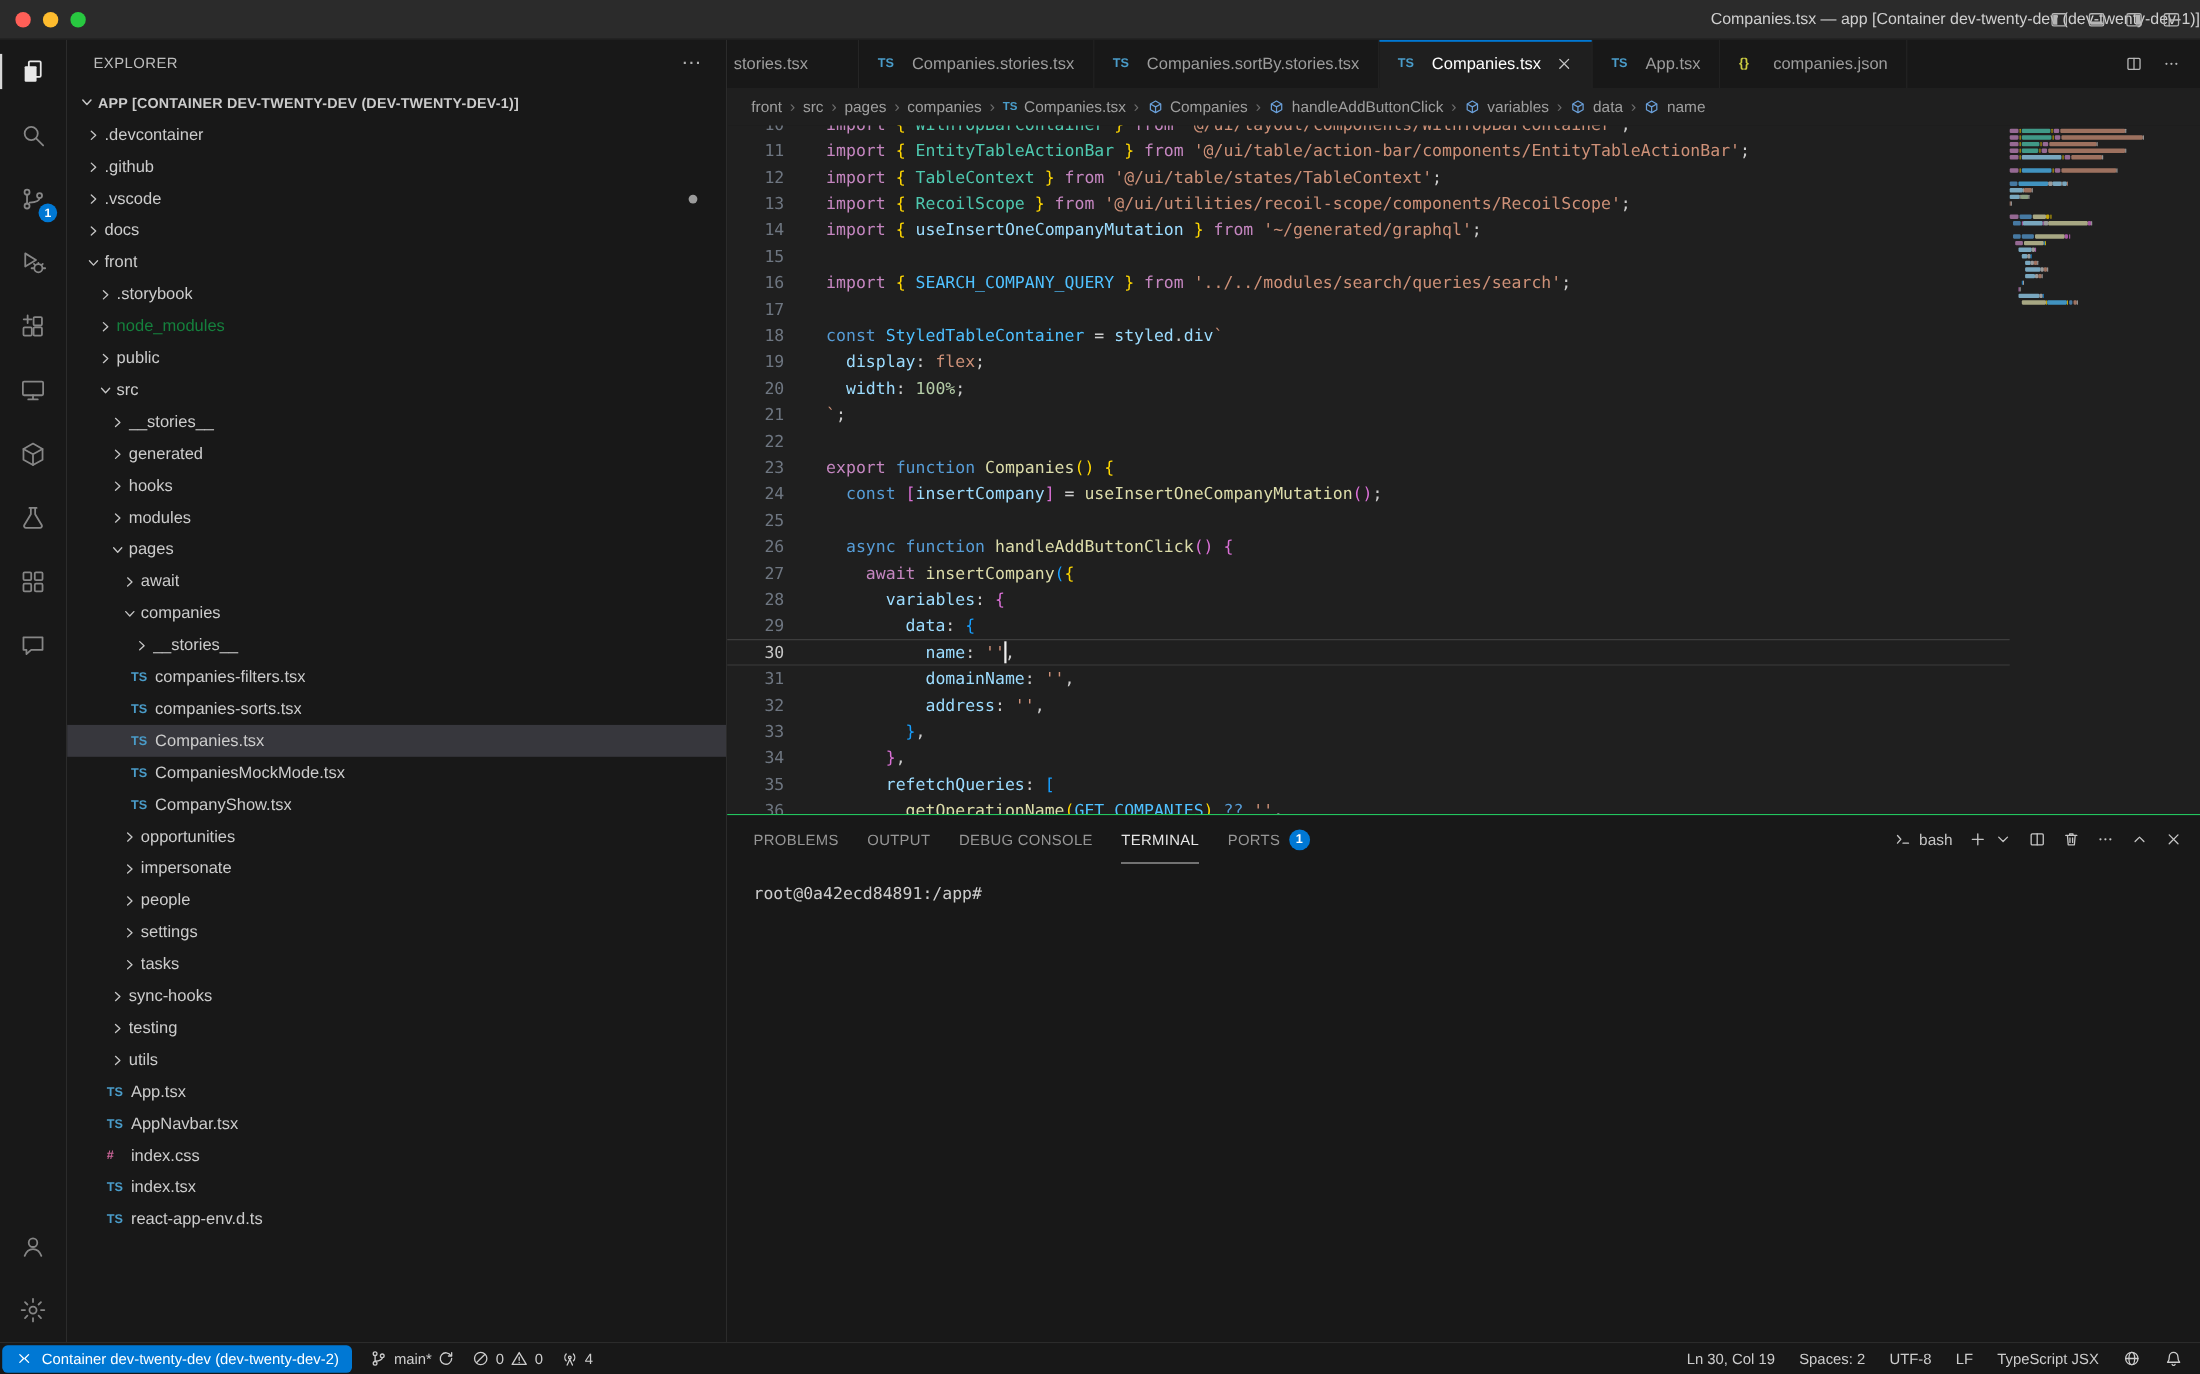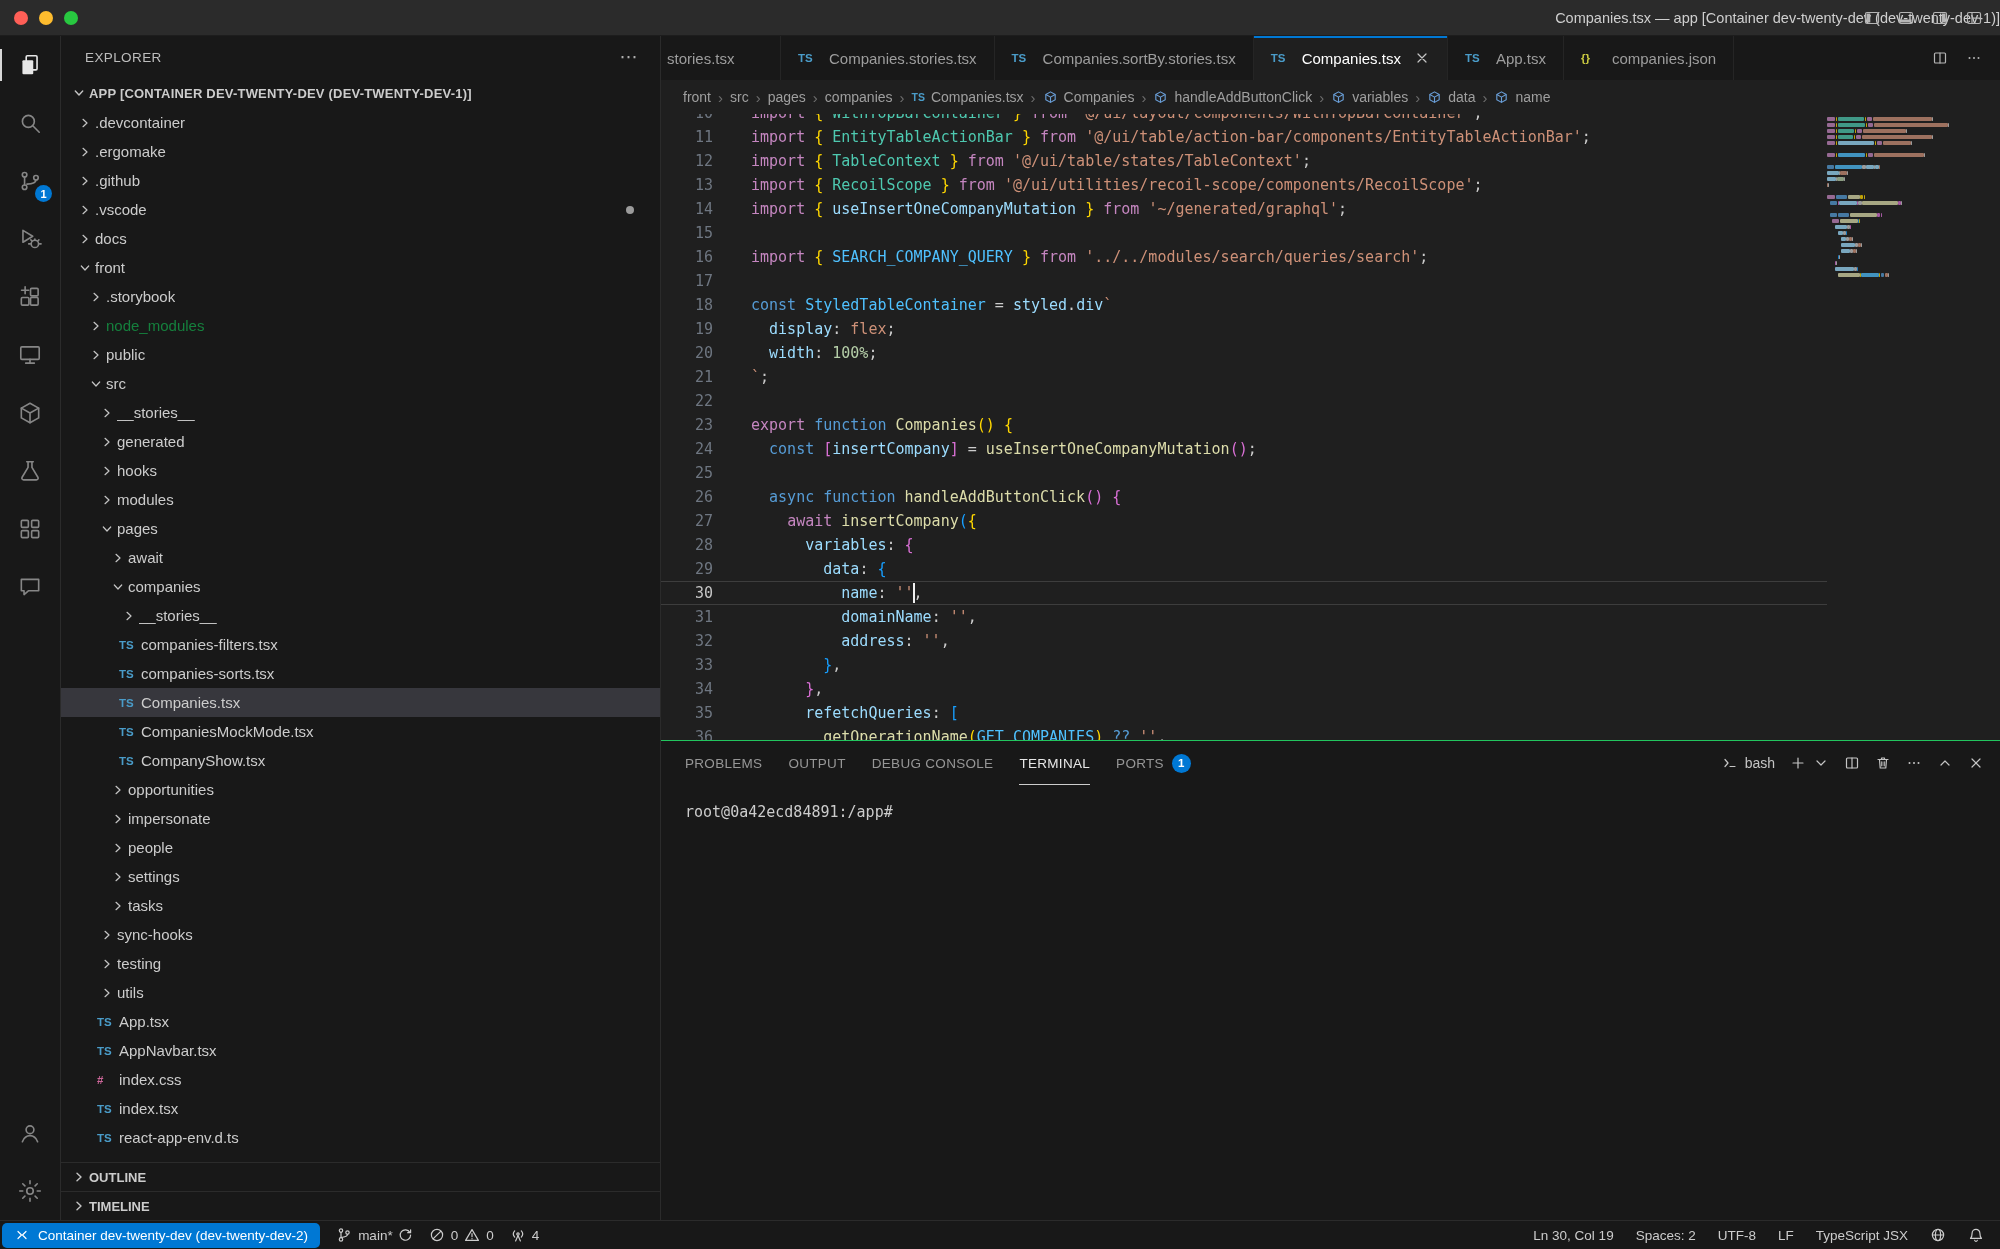--- a/index.html
+++ b/index.html
@@ -245,28 +245,20 @@
               </svg>
             </span>
             <span class="rlabel">.devcontainer</span>
           </div>
           <div class="row" style="padding-left:14px">
             <span class="twist">
               <svg width="16" height="16" viewBox="0 0 16 16" fill="none" stroke="currentColor" stroke-width="1.2" stroke-linecap="round" stroke-linejoin="round">
                 <path d="M6 4.3L10 8l-4 3.7"></path>
               </svg>
             </span>
-            <span class="rlabel">.ergomake</span>
-          </div>
-          <div class="row" style="padding-left:14px">
-            <span class="twist">
-              <svg width="16" height="16" viewBox="0 0 16 16" fill="none" stroke="currentColor" stroke-width="1.2" stroke-linecap="round" stroke-linejoin="round">
-                <path d="M6 4.3L10 8l-4 3.7"></path>
-              </svg>
-            </span>
             <span class="rlabel">.github</span>
           </div>
           <div class="row" style="padding-left:14px">
             <span class="twist">
               <svg width="16" height="16" viewBox="0 0 16 16" fill="none" stroke="currentColor" stroke-width="1.2" stroke-linecap="round" stroke-linejoin="round">
                 <path d="M6 4.3L10 8l-4 3.7"></path>
               </svg>
             </span>
             <span class="rlabel">.vscode</span>
             <span class="moddot"></span>
@@ -481,38 +473,20 @@
           </div>
           <div class="row" style="padding-left:36px">
             <span class="fi ts">TS</span>
             <span class="rlabel">index.tsx</span>
           </div>
           <div class="row" style="padding-left:36px">
             <span class="fi ts">TS</span>
             <span class="rlabel">react-app-env.d.ts</span>
           </div>
         </div>
-      <div class="sb-bottom">
-        <div class="sb-foot-row">
-          <span class="twist">
-              <svg width="16" height="16" viewBox="0 0 16 16" fill="none" stroke="currentColor" stroke-width="1.4" stroke-linecap="round" stroke-linejoin="round">
-                <path d="M6 4.3L10 8l-4 3.7"></path>
-              </svg>
-            </span>
-          <span>OUTLINE</span>
-        </div>
-        <div class="sb-foot-row">
-          <span class="twist">
-              <svg width="16" height="16" viewBox="0 0 16 16" fill="none" stroke="currentColor" stroke-width="1.4" stroke-linecap="round" stroke-linejoin="round">
-                <path d="M6 4.3L10 8l-4 3.7"></path>
-              </svg>
-            </span>
-          <span>TIMELINE</span>
-        </div>
-      </div>
     </aside>
 
     <section class="editorarea">
       <div class="tabbar">
           <div class="tab clipped">
             <span>stories.tsx</span>
           </div>
           <div class="tab">
             <span class="fi ts">TS</span>
             <span>Companies.stories.tsx</span>

